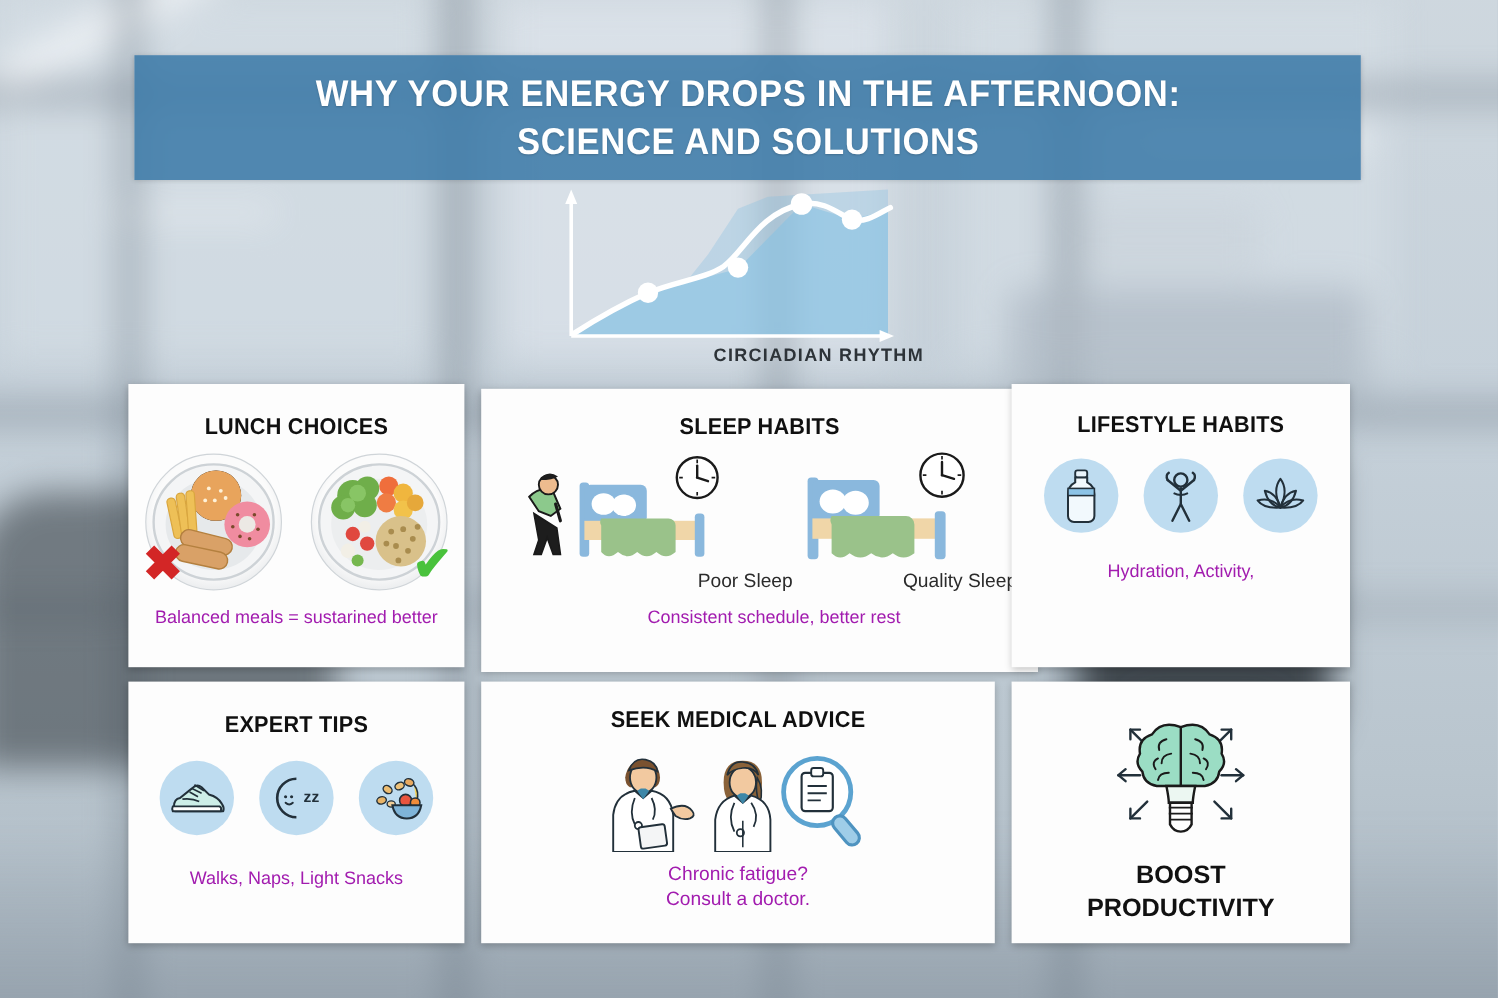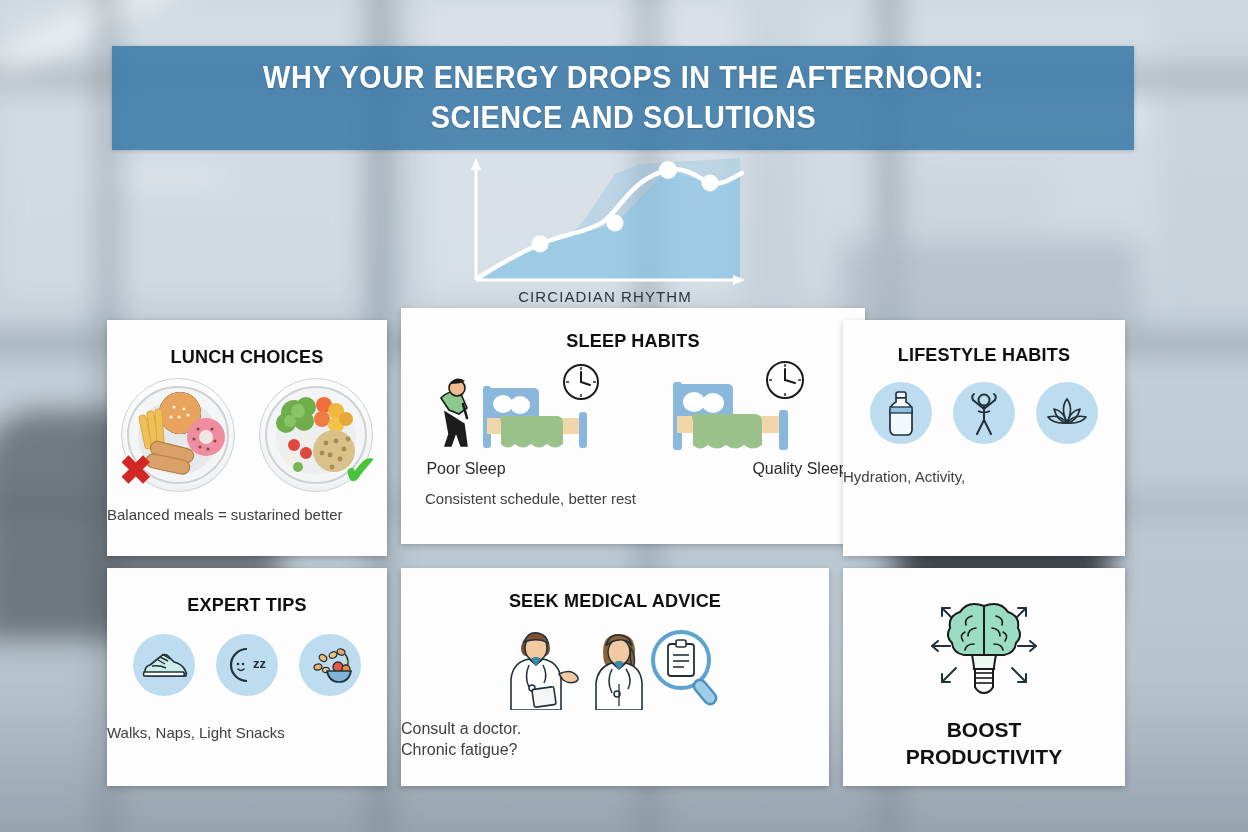--- a/index.html
+++ b/index.html
@@ -37,56 +37,56 @@
   .title-text{
     color:#ffffff;text-align:center;font-weight:bold;
     font-size:31px;line-height:40px;letter-spacing:.6px;
     transform:scaleX(.93);transform-origin:center;
     text-shadow:0 1px 2px rgba(0,0,0,.2);
   }
 
   
   .chart-wrap{position:absolute;left:440px;top:152px;width:330px;height:160px;}
   .chart-caption{
-    position:absolute;left:440px;top:288px;width:330px;text-align:center;
-    font-size:15px;font-weight:400;color:#2d3338;letter-spacing:1.1px;
+    position:absolute;left:440px;top:288px;width:330px;text-align:right;
+    font-size:15px;font-weight:700;color:#2d3338;letter-spacing:1.1px;
   }
 
   
   .card{position:absolute;background:#fdfdfd;box-shadow:0 2px 6px rgba(0,0,0,.22);}
   .c1{left:107px;top:320px;width:280px;height:236px;}
-  .c2{left:401px;top:308px;width:464px;height:236px;}
+  .c2{left:401px;top:324px;width:464px;height:236px;}
   .c3{left:843px;top:320px;width:282px;height:236px;}
   .c4{left:107px;top:568px;width:280px;height:218px;}
   .c5{left:401px;top:568px;width:428px;height:218px;}
   .c6{left:843px;top:568px;width:282px;height:218px;}
 
   .card-title{
     text-align:center;font-weight:bold;color:#101010;
     font-size:19px;letter-spacing:.2px;transform:scaleX(.95);
   }
   .c1 .card-title,.c4 .card-title{padding-top:26px;}
   .c2 .card-title{padding-top:22px;}
   .c3 .card-title{padding-top:24px;}
   .c5 .card-title{padding-top:22px;}
-  .caption{font-size:15px;color:#404040;line-height:21px;}
+  .caption{font-size:15px;color:#a21caf;text-align:center;line-height:21px;}
 
   
   .plates{display:flex;justify-content:center;gap:24px;margin-top:10px;position:relative;}
   .plate{width:112px;height:112px;border-radius:50%;
     background:radial-gradient(circle at 50% 45%,#fbfbfb 60%,#e8eaec 78%,#d6dade 100%);
     border:1px solid #cfd4d8;position:relative;overflow:hidden;}
   .mark{position:absolute;font-size:40px;font-weight:bold;line-height:1;}
   .mark-x{left:12px;bottom:2px;color:#d32626;}
   .mark-v{right:10px;bottom:2px;color:#49c23c;}
 
   
   .beds{display:flex;justify-content:center;gap:52px;margin-top:8px;}
   .bed-unit{width:150px;position:relative;height:96px;}
-  .sleep-labels{display:flex;justify-content:space-between;gap:74px;margin-top:4px;}
+  .sleep-labels{display:flex;justify-content:flex-end;gap:49px;margin-top:4px;}
   .sleep-labels div{width:130px;text-align:center;font-size:16px;color:#2b2b2b;}
 
   
   .circ-row{display:flex;justify-content:center;gap:21px;margin-top:16px;}
   .circ{width:62px;height:62px;border-radius:50%;background:#bedcf0;
     display:flex;align-items:center;justify-content:center;}
 
   .big-label{text-align:center;font-weight:bold;font-size:21px;color:#111;line-height:27px;}
 </style>
 </head>
@@ -411,22 +411,22 @@
           <g stroke="#22303a" stroke-width="1.6">
             <line x1="188" y1="37" x2="204" y2="37"></line>
             <line x1="188" y1="43" x2="204" y2="43"></line>
             <line x1="188" y1="49" x2="199" y2="49"></line>
           </g>
           <rect x="214" y="60" width="12" height="28" rx="6" fill="#9fcde8" stroke="#4e93c0" stroke-width="2.6" transform="rotate(-40 220 74)"></rect>
         </g>
       </svg>
     </div>
     <div class="caption" style="margin-top:8px;font-size:16px;">
+      <div>Chronic fatigue?</div>
       <div>Consult a doctor.</div>
-      <div>Chronic fatigue?</div>
     </div>
   </div>
 
   <div class="card c6">
     <div style="display:flex;justify-content:center;margin-top:26px;">
       <svg width="128" height="104" viewBox="0 0 128 104">
 
         <g stroke="#22303a" stroke-width="2" fill="none" stroke-linecap="round" stroke-linejoin="round">
           <path d="M36,28 L22,14"></path>
             <path d="M22,14 l0,8 M22,14 l8,0"></path>

